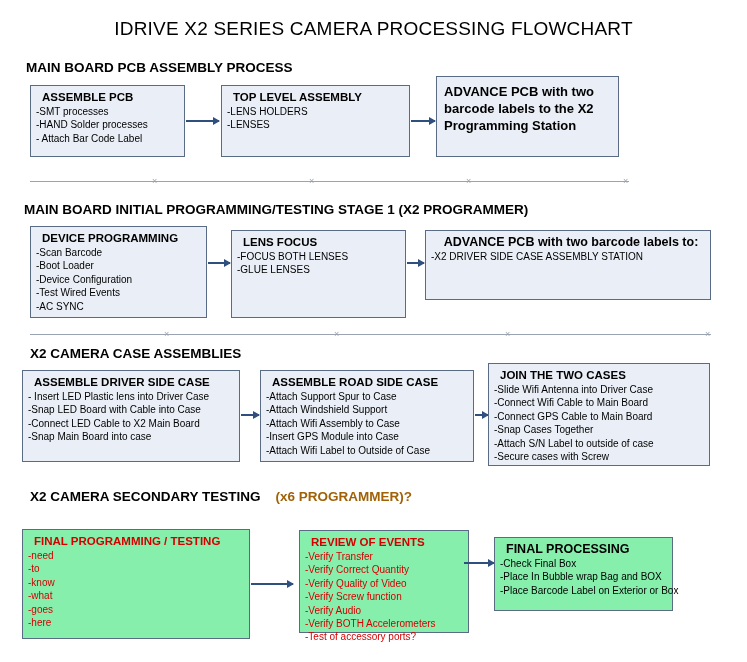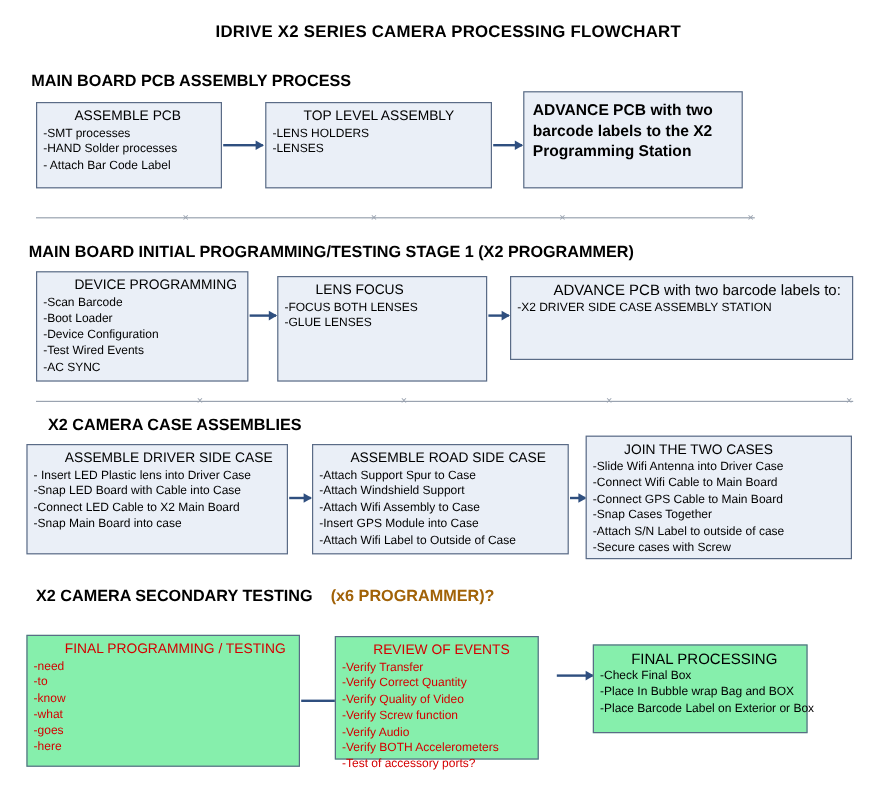--- a/index.html
+++ b/index.html
@@ -14,22 +14,22 @@
     font-family: "Liberation Sans", sans-serif;
     color: #000000;
     overflow: hidden;
   }
   .title {
     position: absolute;
     left: 0;
     top: 18px;
     width: 747px;
     text-align: center;
-    font-size: 14px;
-    font-weight: bold;
+    font-size: 19px;
+    font-weight: normal;
     letter-spacing: 0.2px;
   }
   .section-head {
     position: absolute;
     font-size: 13.5px;
     font-weight: bold;
   }
   .section-head .red {
     color: #a16207;
   }
@@ -37,24 +37,23 @@
     position: absolute;
     background: #eaeff7;
     border: 1px solid #5a6b86;
     box-sizing: border-box;
   }
   .box.white {
     background: #86efac;
   }
   .box-title {
     font-size: 11.5px;
-    font-weight: normal;
+    font-weight: bold;
     line-height: 14px;
     padding: 4px 5px 1px 11px;
-    margin-left: 20px;
   }
   .box-title.red {
     color: #d40000;
   }
   .box-lines {
     font-size: 10px;
     line-height: 13.4px;
     padding: 0 5px 4px 5px;
   }
   .box-lines.red {
@@ -164,21 +163,21 @@
     <div>-X2 DRIVER  SIDE  CASE  ASSEMBLY STATION</div>
   </div>
 </div>
 
 <div class="hline" style="left:30px; top:334px; width:681px;"></div>
 <div class="tick" style="left:164px; top:330px;">×</div>
 <div class="tick" style="left:334px; top:330px;">×</div>
 <div class="tick" style="left:505px; top:330px;">×</div>
 <div class="tick" style="left:705px; top:330px;">×</div>
 
-<div class="section-head" style="left:40px; top:346px;">X2 CAMERA CASE ASSEMBLIES</div>
+<div class="section-head" style="left:30px; top:346px;">X2 CAMERA CASE ASSEMBLIES</div>
 
 <div class="box" style="left:22px; top:370px; width:218px; height:92px;">
   <div class="box-title">ASSEMBLE DRIVER SIDE CASE</div>
   <div class="box-lines">
     <div>- Insert LED Plastic lens into Driver Case</div>
     <div>-Snap LED Board with Cable into Case</div>
     <div>-Connect LED Cable to X2 Main Board</div>
     <div>-Snap Main Board into case</div>
   </div>
 </div>
@@ -223,21 +222,21 @@
     <div>-to</div>
     <div>-know</div>
     <div>-what</div>
     <div>-goes</div>
     <div>-here</div>
   </div>
 </div>
 
 <div class="arrow" style="left:251px; top:583px; width:42px;"></div>
 
-<div class="box white" style="left:279px; top:530px; width:170px; height:103px;">
+<div class="box white" style="left:299px; top:530px; width:170px; height:103px;">
   <div class="box-title red">REVIEW OF EVENTS</div>
   <div class="box-lines red">
     <div>-Verify Transfer</div>
     <div>-Verify Correct Quantity</div>
     <div>-Verify Quality of Video</div>
     <div>-Verify Screw function</div>
     <div>-Verify Audio</div>
     <div>-Verify BOTH Accelerometers</div>
     <div>-Test of accessory ports?</div>
   </div>

